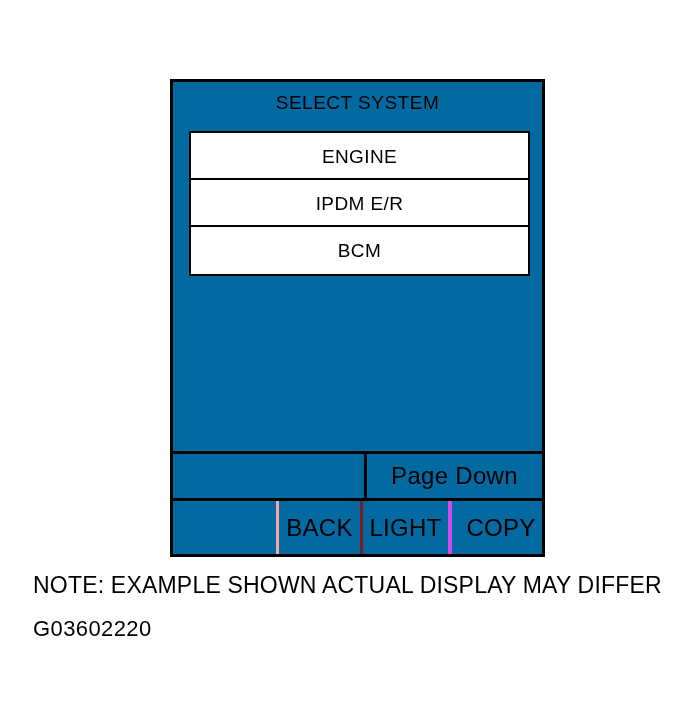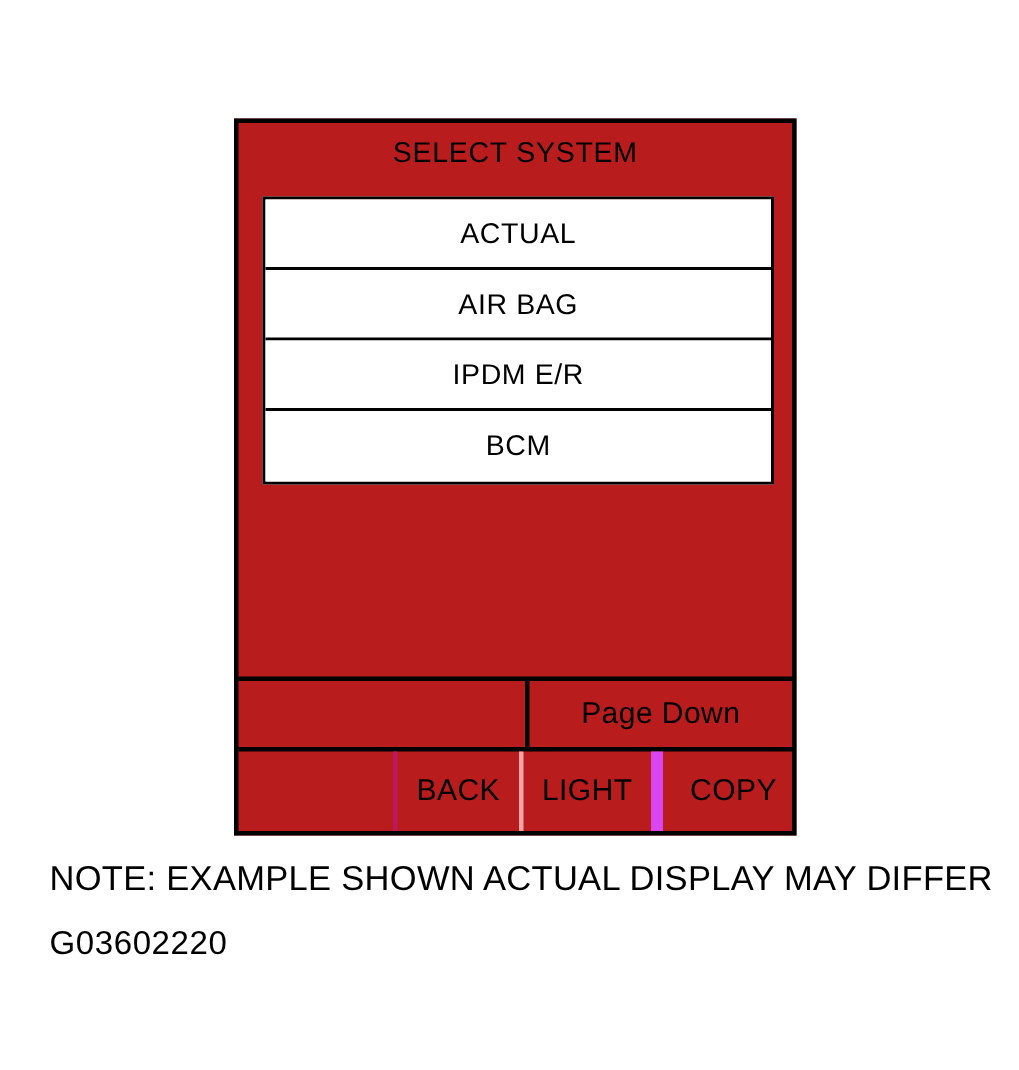--- a/index.html
+++ b/index.html
@@ -12,27 +12,27 @@
     height: 713px;
     position: relative;
     font-family: "Liberation Sans", sans-serif;
     color: #000000;
     overflow: hidden;
   }
 
   
   #device-frame {
     position: absolute;
-    left: 156px;
+    left: 170px;
     top: 79px;
     width: 375px;
     height: 478px;
     border: 3px solid #000000;
     box-sizing: border-box;
-    background: #b91c1c;
+    background: #0369a1;
   }
 
   
   #screen-title {
     position: absolute;
     left: 0;
     top: 10px;
     width: 100%;
     text-align: center;
     font-size: 19px;
@@ -82,35 +82,35 @@
     height: 56px;
     border-top: 3px solid #000000;
     box-sizing: border-box;
     display: flex;
   }
   .softkey {
     box-sizing: border-box;
     display: flex;
     align-items: center;
     justify-content: center;
-    font-size: 20px;
+    font-size: 24px;
     letter-spacing: 0.3px;
     text-align: center;
   }
 
   
   #sk-top-blank1 { width: 103px; }
   #sk-top-blank2 { width: 88px; }
   #sk-page-down  { width: 178px; border-left: 3px solid #000000; }
 
   
   #sk-bot-blank  { width: 103px; }
-  #sk-back       { width: 84px;  border-left: 3px solid #be185d; }
-  #sk-light      { width: 88px;  border-left: 3px solid #fca5a5; }
-  #sk-copy       { width: 90px;  border-left: 8px solid #d946ef; padding-left: 12px; }
+  #sk-back       { width: 84px;  border-left: 3px solid #fca5a5; }
+  #sk-light      { width: 88px;  border-left: 3px solid #7f1d1d; }
+  #sk-copy       { width: 90px;  border-left: 4px solid #d946ef; padding-left: 12px; }
 
   
   #note-text {
     position: absolute;
     left: 33px;
     top: 572px;
     font-size: 23px;
     white-space: nowrap;
     letter-spacing: 0.2px;
   }
@@ -123,22 +123,21 @@
   }
 </style>
 </head>
 <body>
 
 <div id="device-frame">
 
   <div id="screen-title">SELECT SYSTEM</div>
 
   <div id="system-list">
-    <div class="system-item">ACTUAL</div>
-    <div class="system-item">AIR BAG</div>
+    <div class="system-item">ENGINE</div>
     <div class="system-item">IPDM E/R</div>
     <div class="system-item last">BCM</div>
   </div>
 
   <div id="softkey-row-top">
     <div class="softkey" id="sk-top-blank1"></div>
     <div class="softkey" id="sk-top-blank2"></div>
     <div class="softkey" id="sk-page-down">Page Down</div>
   </div>
 

